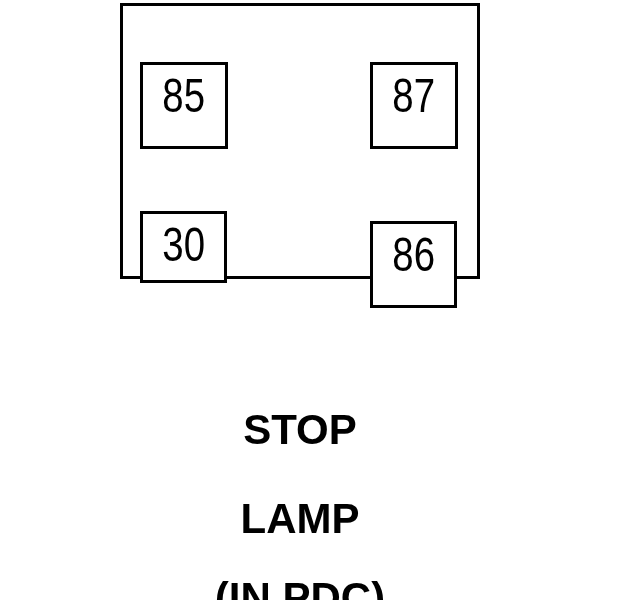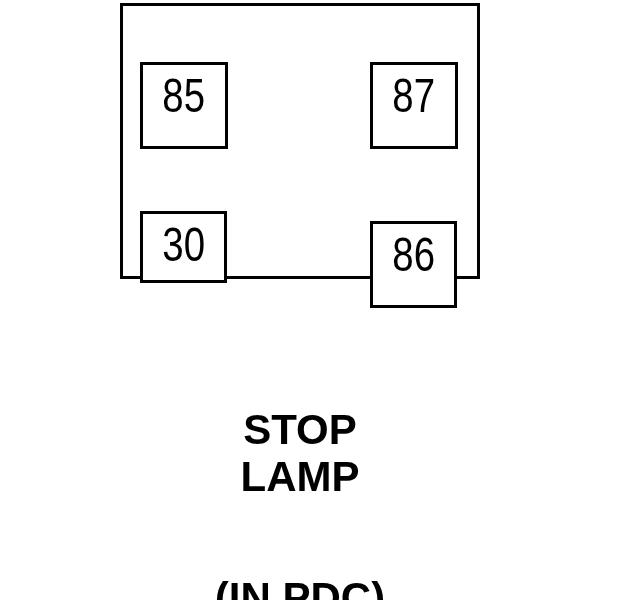--- a/index.html
+++ b/index.html
@@ -60,21 +60,21 @@
     width: 360px;
     text-align: center;
     font-size: 42px;
     font-weight: bold;
     line-height: 1;
     color: var(--line-color, #000000);
     white-space: nowrap;
   }
   .caption-line-1 { top: 342px; }
   .caption-line-2 { top: 409px; }
-  .caption-line-3 { top: 456px; }
+  .caption-line-3 { top: 498px; }
   .caption-line-4 { top: 577px; }
 </style>
 </head>
 <body>
 
 <div class="canvas">
   <div class="relay-box">
     <div class="pin pin-85">
       <span class="pin-label">85</span>
     </div>

